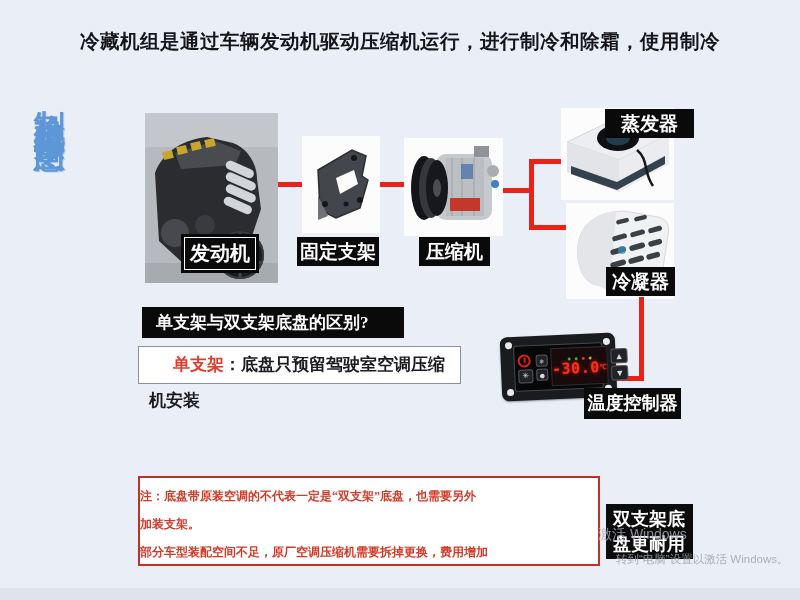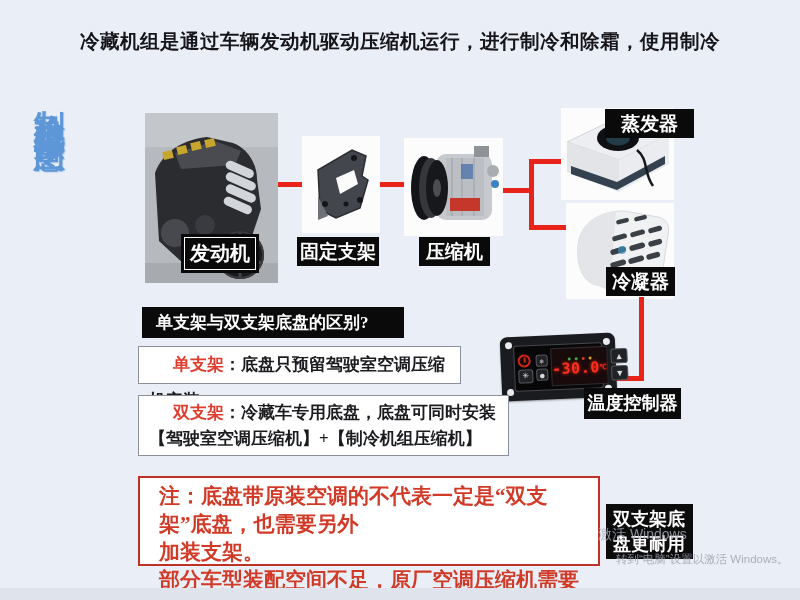--- a/index.html
+++ b/index.html
@@ -23,22 +23,22 @@
   .chip{background:#0a0a0a;color:#fff;text-align:center;font-weight:bold;}
   .chip-inner{border:1px solid #fff;padding:2px 4px;font-size:20px;}
   
   .rline{background:#e8231a;}
   
   .qbar{background:#0a0a0a;color:#fff;font-size:17px;font-weight:bold;
         line-height:31px;padding-left:14px;box-sizing:border-box;}
   .wbox{background:#fff;border:1px solid #8b909b;font-size:17px;font-weight:bold;
         color:#1c1c20;box-sizing:border-box;}
   .term{color:#e03c2d;margin-left:24px;}
-  .notebox{background:#fff;border:2px solid #bf3027;color:#d23a28;font-size:21px;
-           font-weight:bold;line-height:28px;padding:4px 19px;box-sizing:border-box;}
+  .notebox{background:#fff;border:2px solid #bf3027;color:#d23a28;font-size:12px;
+           font-weight:bold;line-height:28px;padding:4px 0;box-sizing:border-box;}
   .badge{background:#0c0c0c;color:#fff;font-size:18px;font-weight:bold;
          line-height:25px;padding:3px 7px;box-sizing:border-box;z-index:30;}
   
   .wm1{font-family:"Liberation Sans","DejaVu Sans",sans-serif;font-size:14px;
        color:rgba(170,175,188,.8);z-index:40;}
   .wm2{font-family:"Liberation Sans","DejaVu Sans",sans-serif;font-size:11.5px;
        color:rgba(160,165,178,.85);z-index:40;}
   
   .controller{left:501px;top:335px;width:115px;height:64px;background:#1a1b1e;
               border-radius:7px;transform:rotate(-2.5deg);box-shadow:0 1px 2px rgba(0,0,0,.35);}
@@ -229,24 +229,20 @@
   </div>
 
   <div class="abs chip" style="left:584px;top:388px;width:97px;font-size:18px;line-height:31px;z-index:5;">温度控制器</div>
 
   <div class="abs qbar" style="left:142px;top:307px;width:262px;height:31px;">单支架与双支架底盘的区别?</div>
 
   <div class="abs wbox" style="left:138px;top:346px;width:323px;height:38px;line-height:36px;padding-left:10px;">
     <span class="term">单支架</span><span>：底盘只预留驾驶室空调压缩机安装</span>
   </div>
 
-  <div class="abs wbox" style="left:138px;top:395px;width:371px;height:61px;line-height:26px;padding:4px 10px;">
-    <div><span class="term">双支架</span><span>：冷藏车专用底盘，底盘可同时安装</span></div>
-    <div>【驾驶室空调压缩机】+【制冷机组压缩机】</div>
-  </div>
 
   <div class="abs notebox" style="left:138px;top:476px;width:462px;height:90px;">
     <div>注：底盘带原装空调的不代表一定是“双支架”底盘，也需要另外</div>
     <div>加装支架。</div>
     <div>部分车型装配空间不足，原厂空调压缩机需要拆掉更换，费用增加</div>
   </div>
 
   <div class="abs badge" style="left:606px;top:504px;width:87px;height:55px;">
     <div>双支架底</div>
     <div>盘更耐用</div>

